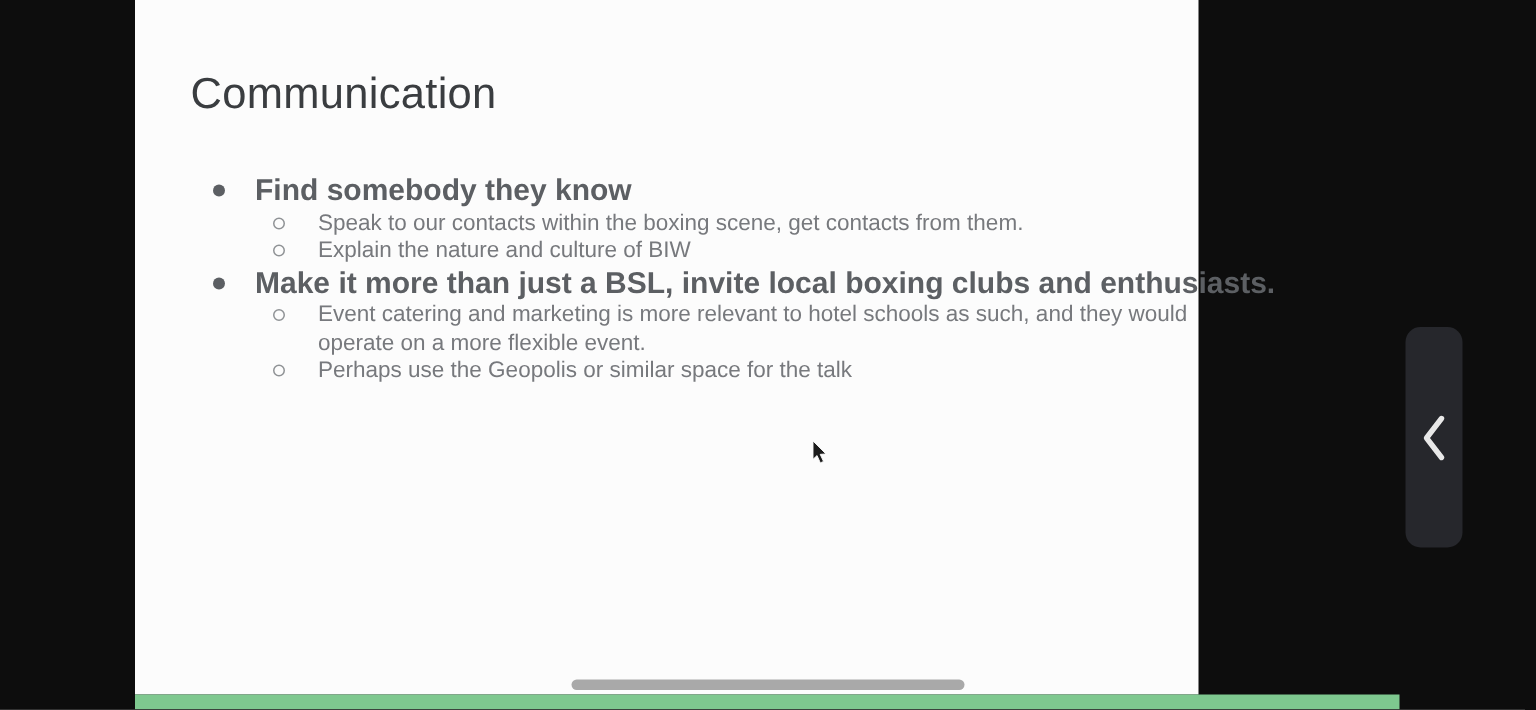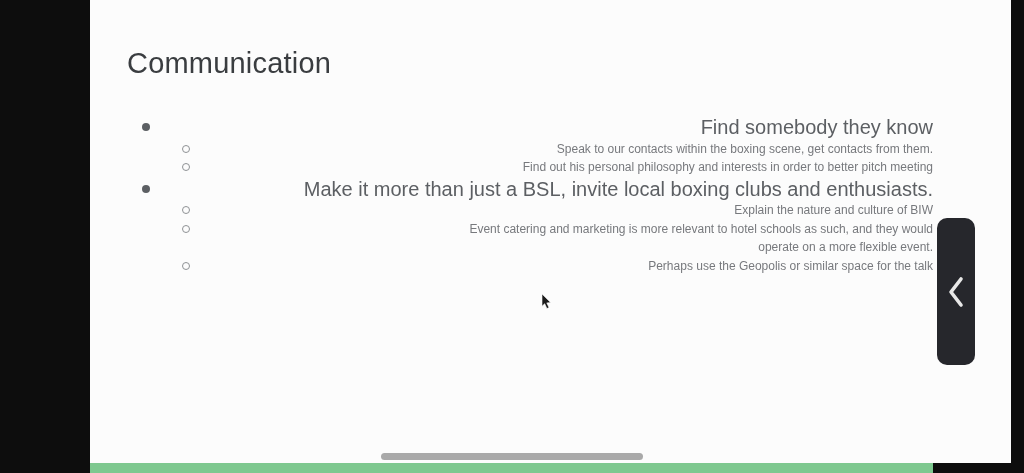--- a/index.html
+++ b/index.html
@@ -3,39 +3,39 @@
 <meta charset="utf-8">
 <style>
   html,body{margin:0;padding:0;background:#000;}
   .screen{
     position:relative; width:1024px; height:473px; overflow:hidden;
     background:var(--bg-black,#0d0d0d);
     font-family:"Liberation Sans", sans-serif;
     -webkit-font-smoothing:antialiased;
   }
   .slide{
-    position:absolute; left:90px; top:0; width:921px; height:463px;
+    position:absolute; left:90px; top:0; width:709px; height:463px;
     background:var(--slide-bg,#fcfcfc);
-    text-align:right;
   }
   .title{
     position:absolute; left:37px; top:46px; margin:0;
     font-size:29px; font-weight:400; line-height:34px;
     color:var(--title-color,#3a3d40); letter-spacing:.2px;
     white-space:pre;
   }
   .content{ position:absolute; left:0; top:115px; width:843px; }
   .row{ position:relative; }
   .row .txt{ display:block; white-space:pre; }
   .row.main .txt{
     margin-left:80px; font-size:20px; line-height:24.5px;
     color:var(--bullet-text,#5c5f63);
+    font-weight:bold;
   }
   .row.sub .txt{
-    margin-left:122px; font-size:12px; line-height:18.6px;
+    margin-left:122px; font-size:15px; line-height:18.6px;
     color:var(--sub-text,#77797d);
   }
   .dot{
     position:absolute; left:52px; top:8px; width:8px; height:8px;
     border-radius:50%; background:var(--bullet-text,#5c5f63);
   }
   .circle{
     position:absolute; left:92px; top:5px; width:6px; height:6px;
     border:1.5px solid #8f9295; border-radius:50%; background:transparent;
   }
@@ -67,29 +67,25 @@
         <div class="row main">
           <span class="dot"></span>
           <span class="txt">Find somebody they know</span>
         </div>
         <div class="row sub">
           <span class="circle"></span>
           <span class="txt">Speak to our contacts within the boxing scene, get contacts from them.</span>
         </div>
         <div class="row sub">
           <span class="circle"></span>
-          <span class="txt">Find out his personal philosophy and interests in order to better pitch meeting</span>
+          <span class="txt">Explain the nature and culture of BIW</span>
         </div>
         <div class="row main">
           <span class="dot"></span>
           <span class="txt">Make it more than just a BSL, invite local boxing clubs and enthusiasts.</span>
-        </div>
-        <div class="row sub">
-          <span class="circle"></span>
-          <span class="txt">Explain the nature and culture of BIW</span>
         </div>
         <div class="row sub">
           <span class="circle"></span>
           <span class="txt">Event catering and marketing is more relevant to hotel schools as such, and they would
 operate on a more flexible event.</span>
         </div>
         <div class="row sub">
           <span class="circle"></span>
           <span class="txt">Perhaps use the Geopolis or similar space for the talk</span>
         </div>

